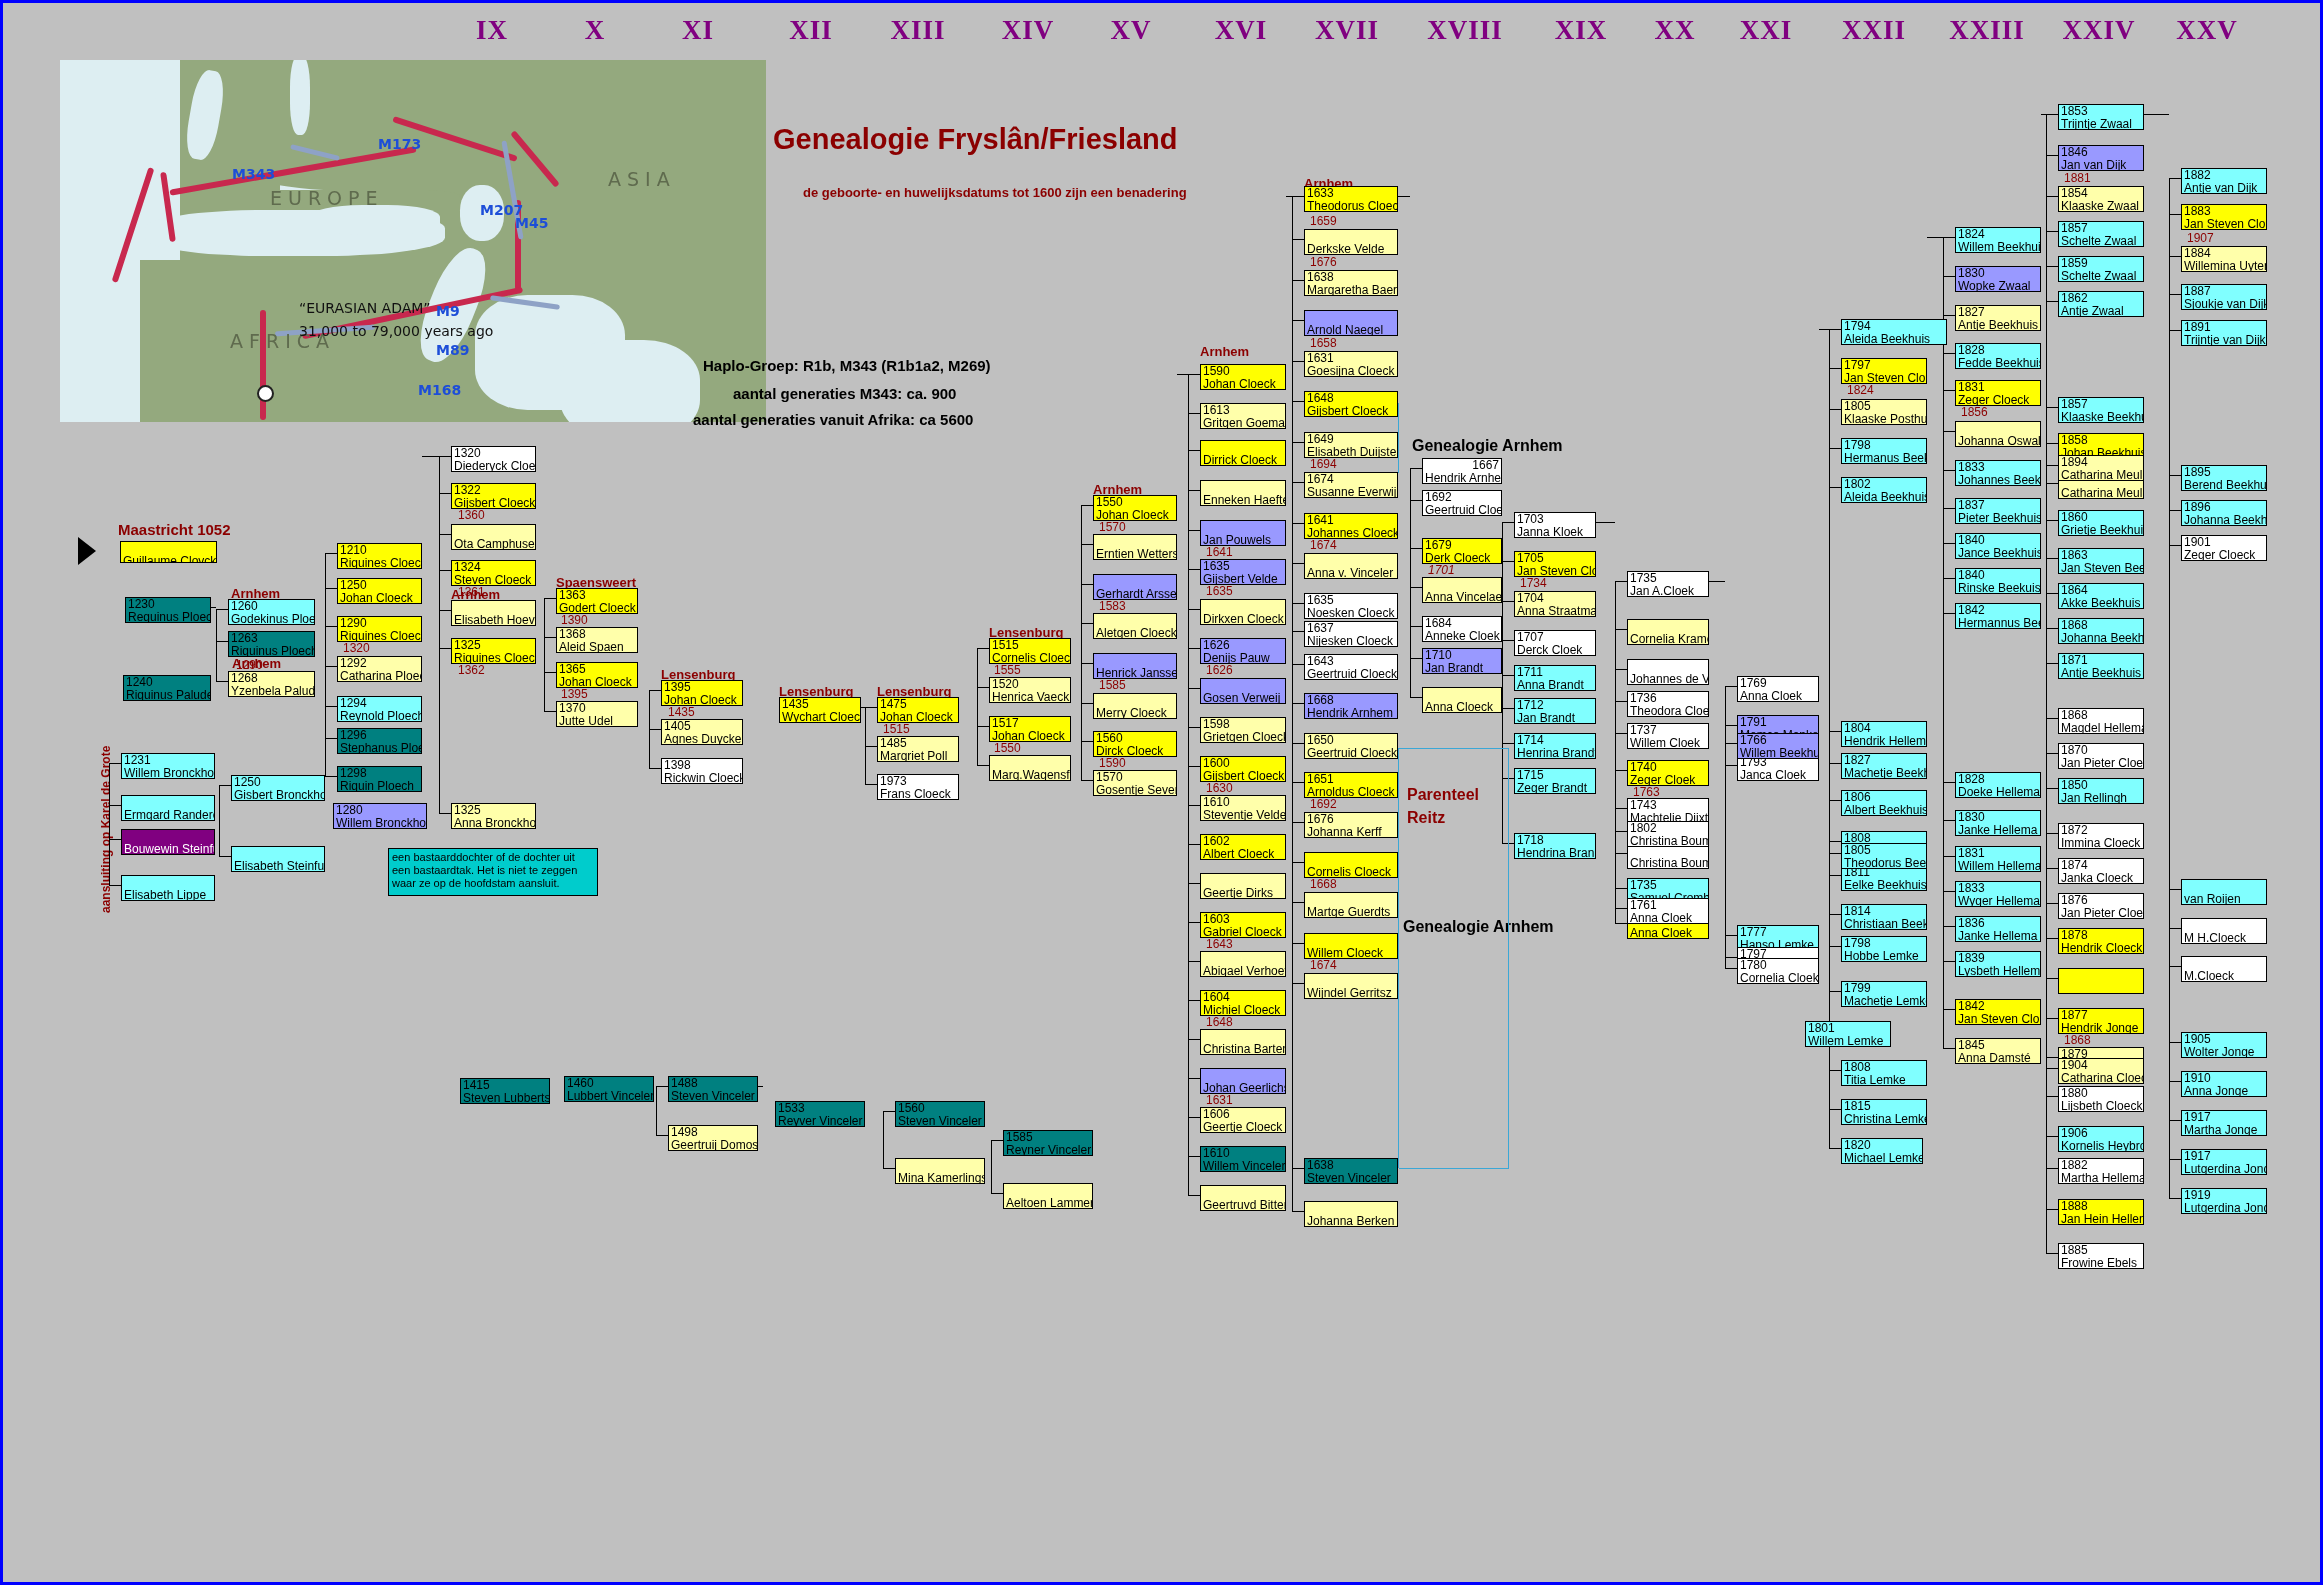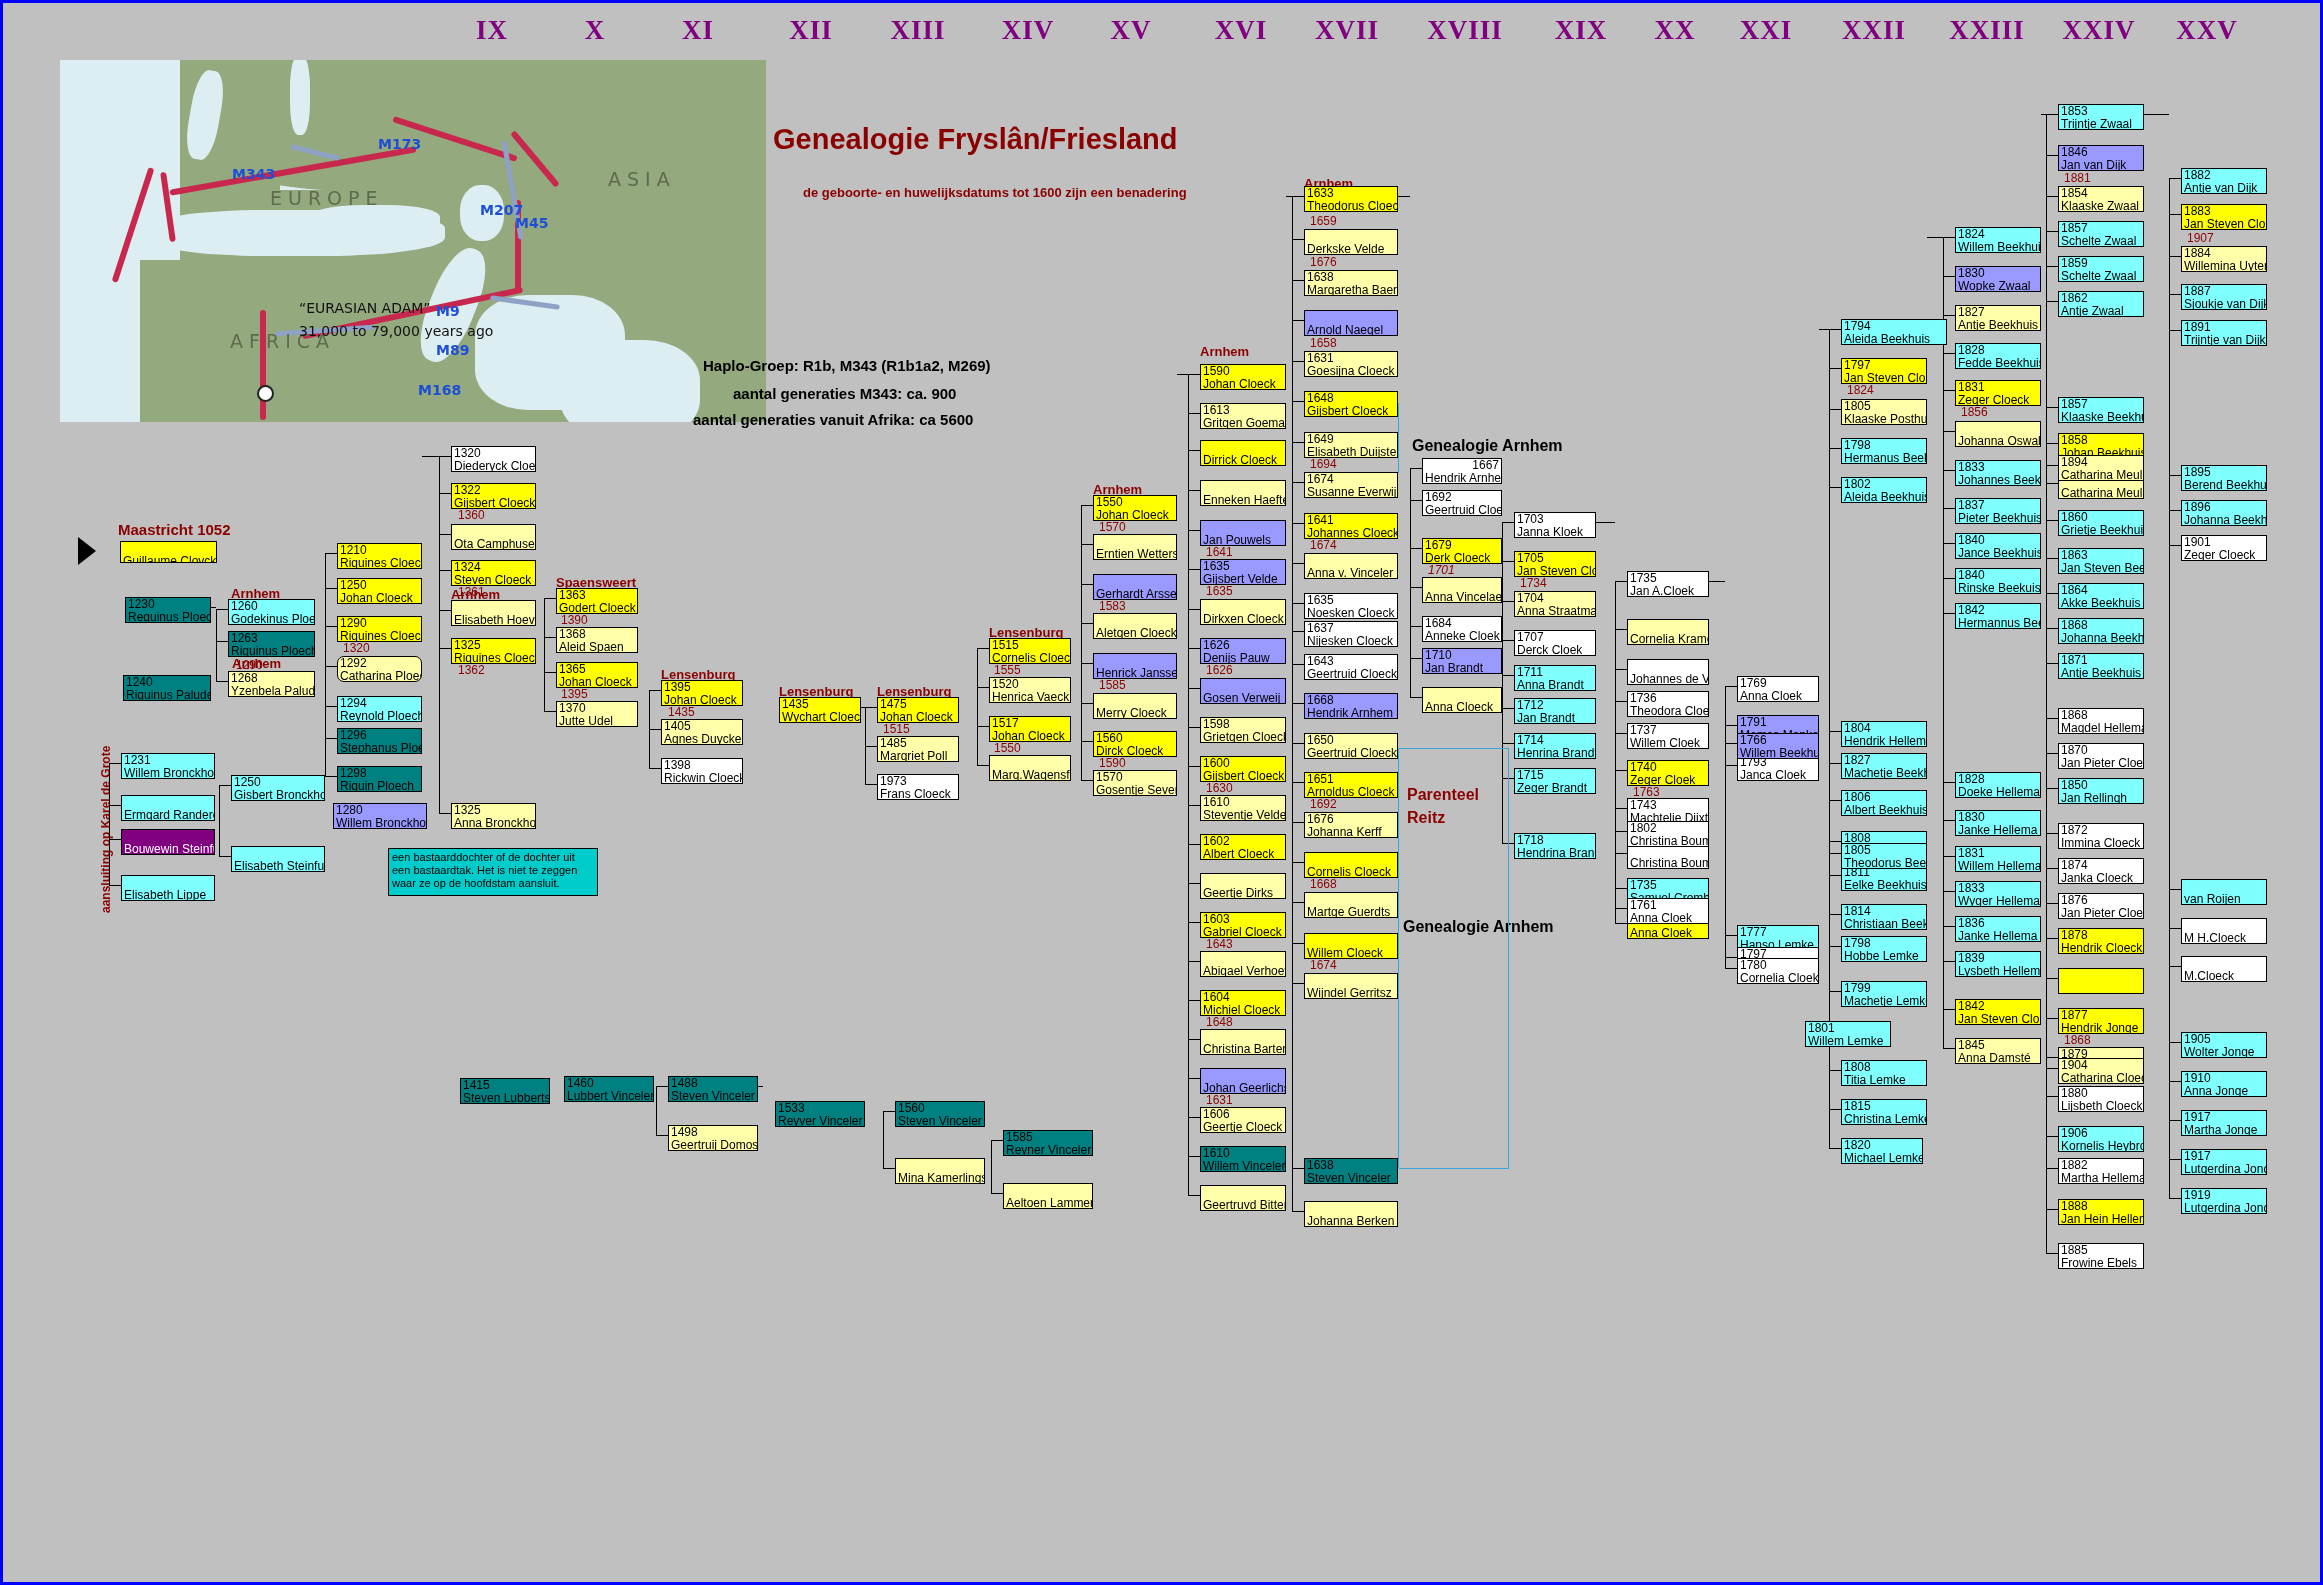--- a/index.html
+++ b/index.html
@@ -612,21 +612,21 @@
         <span class="nm">Riquines Cloeck</span>
       </div>
       <div class="pb c-yellow" style="left: 334px; top: 575px; width: 85px; height: 26px;">
         <span class="yr">1250</span>
         <span class="nm">Johan Cloeck</span>
       </div>
       <div class="pb c-yellow" style="left: 334px; top: 613px; width: 85px; height: 26px;">
         <span class="yr">1290</span>
         <span class="nm">Riquines Cloeck</span>
       </div>
-      <div class="pb c-lyellow" style="left: 334px; top: 653px; width: 85px; height: 26px; border-radius: 7px;">
+      <div class="pb c-lyellow" style="left: 334px; top: 653px; width: 85px; height: 26px;">
         <span class="yr">1292</span>
         <span class="nm">Catharina Ploech</span>
       </div>
       <div class="pb c-cyan" style="left: 334px; top: 693px; width: 85px; height: 26px;">
         <span class="yr">1294</span>
         <span class="nm">Reynold Ploech</span>
       </div>
       <div class="pb c-teal" style="left: 334px; top: 725px; width: 85px; height: 26px;">
         <span class="yr">1296</span>
         <span class="nm">Stephanus Ploech</span>

